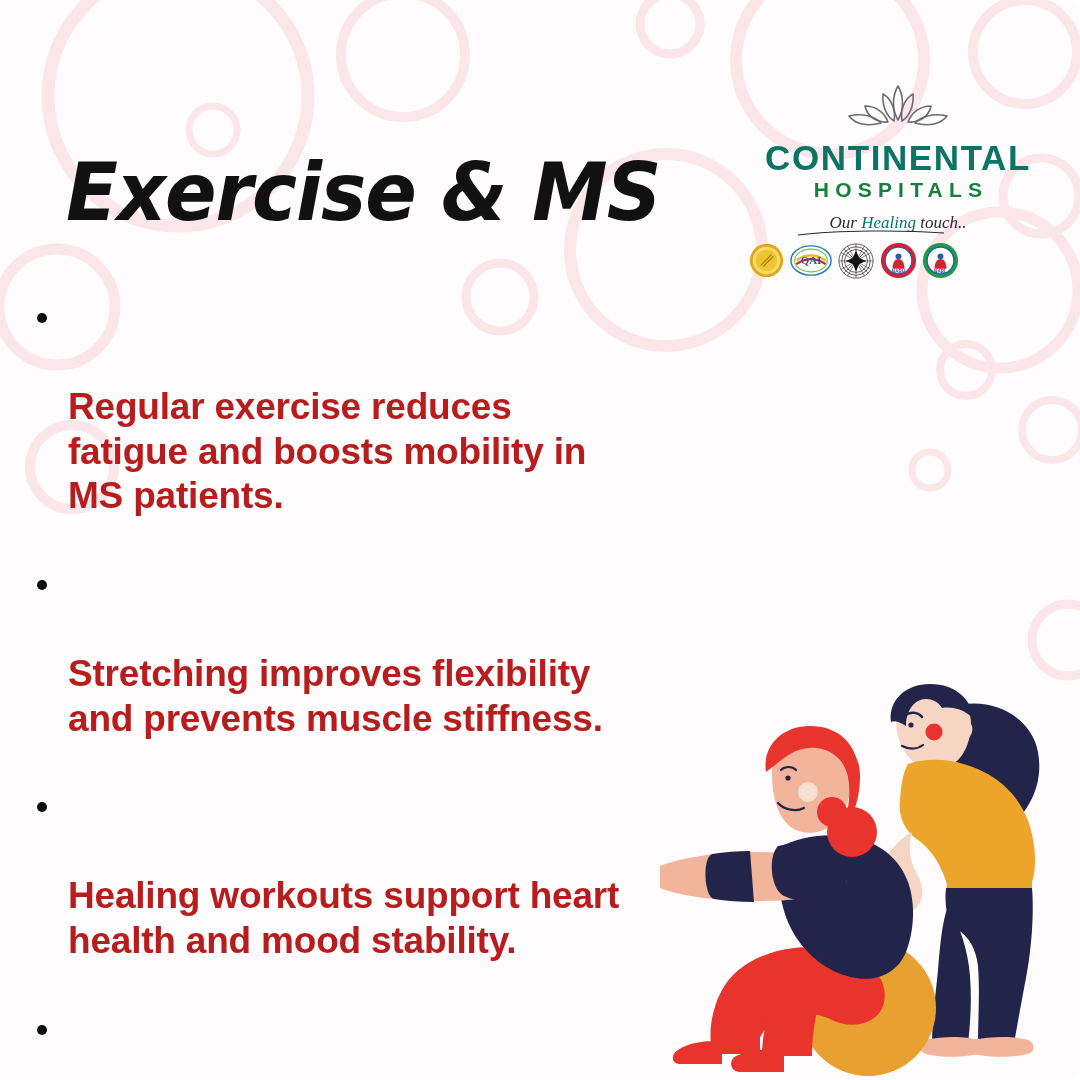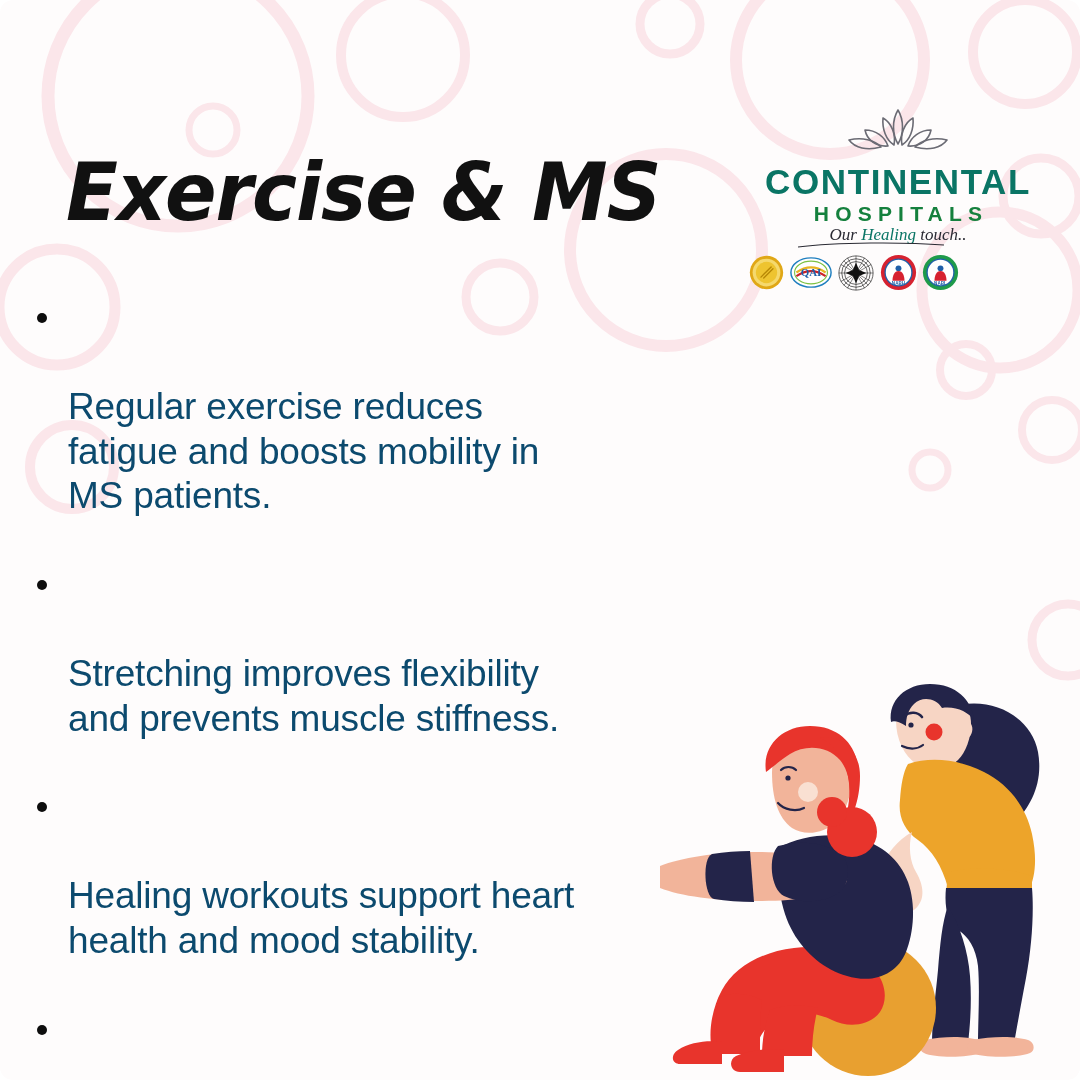--- a/index.html
+++ b/index.html
@@ -23,21 +23,21 @@
     inset: 0;
     width: 1080px;
     height: 1080px;
     pointer-events: none;
   }
 
   
   #logo-block {
     position: absolute;
     left: 748px;
-    top: 104px;
+    top: 80px;
     width: 300px;
     text-align: center;
   }
   #lotus-icon { display: block; margin: 0 auto 2px auto; }
   .logo-word {
     font-family: "Liberation Sans", sans-serif;
     font-weight: bold;
     color: #0a7565;
     font-size: 35px;
     letter-spacing: 1.6px;
@@ -51,21 +51,21 @@
     color: #15803d;
     font-size: 21px;
     letter-spacing: 6.2px;
     line-height: 1.15;
     margin: 2px 0 0 0;
     padding-left: 6px;
     white-space: nowrap;
   }
   #tagline {
     position: relative;
-    margin-top: 0;
+    margin-top: 12px;
     font-family: "Liberation Serif", serif;
     font-style: italic;
     font-size: 17px;
     color: #2a2a33;
     white-space: nowrap;
     line-height: 1.1;
   }
   #tagline .heal { color: #0a7565; }
   #badges {
     margin-top: 9px;
@@ -101,24 +101,24 @@
     width: 700px;
     margin: 0;
     padding: 0;
     list-style: none;
   }
   #bullets li {
     position: relative;
     padding-left: 36px;
     margin-bottom: 44px;
     font-family: "Liberation Sans", sans-serif;
-    font-weight: 400;
+    font-weight: 700;
     font-size: 37px;
     line-height: 1.205;
-    color: #0c4a6e;
+    color: #b91c1c;
     letter-spacing: -0.2px;
     white-space: pre-line;
   }
   #bullets li:last-child { margin-bottom: 0; }
   #bullets li .dot {
     position: absolute;
     left: 5px;
     top: 17px;
     width: 10px;
     height: 10px;

